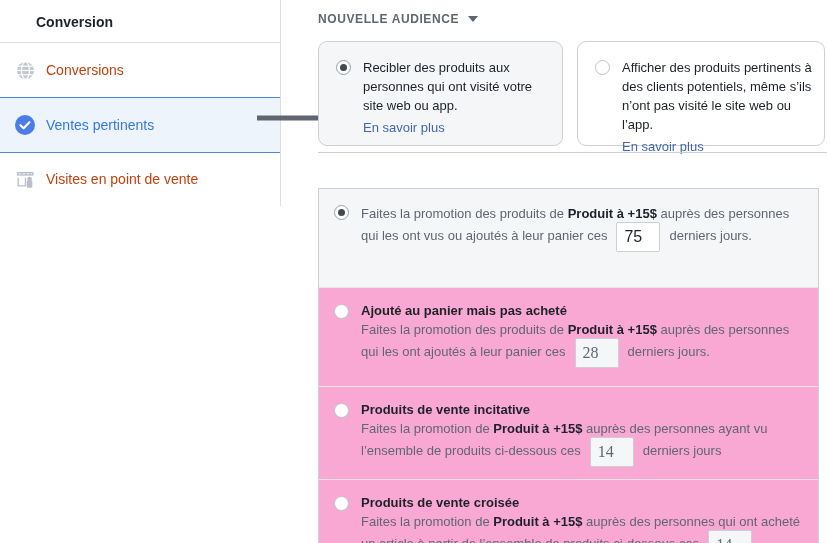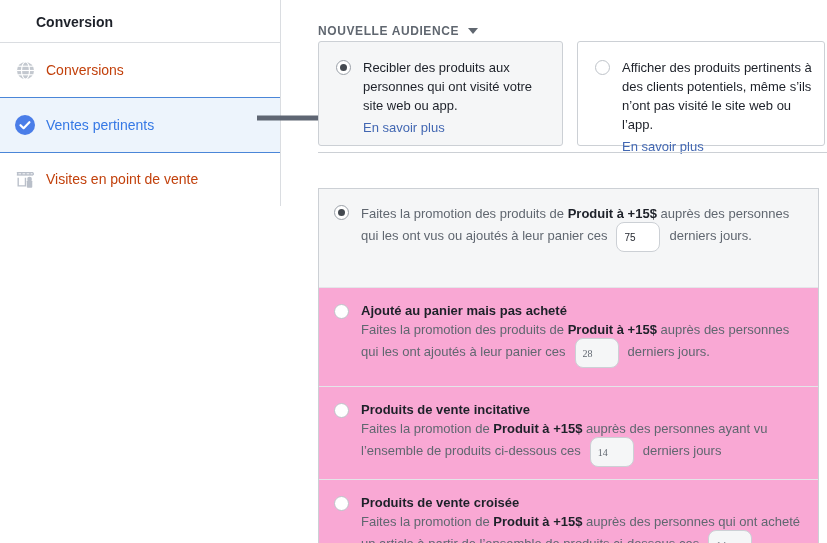--- a/index.html
+++ b/index.html
@@ -28,33 +28,33 @@
     height:56px; background:#edf4fc; color:#3578e5;
     border-top:1px solid #4a86d8; border-bottom:1px solid #4a86d8;
   }
   .side-item.last { height:52px; }
 
   
   .annot-arrow { position:absolute; left:257px; top:109px; width:90px; height:18px; }
 
   
   .audience-header {
-    position:absolute; left:318px; top:24px;
+    position:absolute; left:318px; top:12px;
     font-size:12px; font-weight:bold; letter-spacing:.6px; color:#606770;
     display:flex; align-items:center; cursor:pointer;
   }
   .caret-down {
     width:0; height:0; margin-left:9px;
     border-left:5px solid transparent; border-right:5px solid transparent;
     border-top:6px solid #606770;
   }
 
   .card {
     position:absolute; top:41px; height:105px;
-    border:1px solid #ccd0d5; border-radius:3px;
+    border:1px solid #ccd0d5; border-radius:9px;
     padding:16px 8px 16px 17px; display:flex; cursor:pointer;
   }
   .card-1 { left:318px; width:245px; background:#f5f6f7; }
   .card-2 { left:577px; width:248px; background:#fff; }
   .card-text { width:206px; line-height:19px; color:#1d2129; }
   .learn-link { color:#4267b2; margin-top:3px; display:inline-block; text-decoration:none; cursor:pointer; }
 
   .separator { position:absolute; left:318px; top:152px; width:509px; height:1px; background:#ccd0d5; }
 
   
@@ -81,22 +81,22 @@
   .opt-row.selected { background:#f5f6f7; }
   .opt-row.r1 { height:99px; }
   .opt-row.r2 { height:99px; }
   .opt-row.r3 { height:93px; }
   .opt-row.r4 { height:92px; border-bottom:none; }
   .opt-title { font-weight:bold; font-size:13px; color:#1d2129; line-height:17px; }
   .opt-desc { color:#606770; line-height:17px; margin-top:2px; max-width:462px; }
   .opt-desc b { color:#1d2129; }
   .days-input {
     display:inline-block; vertical-align:middle; width:44px; height:30px;
-    border:1px solid #ccd0d5; border-radius:8px; margin:0 9px;
-    font-family:inherit; font-size:10px; padding:0 7px; color:#1d2129; background:#fff;
+    border:1px solid #ccd0d5; border-radius:2px; margin:0 9px;
+    font-family:inherit; font-size:16px; padding:0 7px; color:#1d2129; background:#fff;
   }
   .days-input.disabled { background:#f5f6f7; color:#606770;font-family:Liberation Serif, serif; }
 </style>
 </head>
 <body>
 
 <div class="sidebar">
   <div class="sidebar-header">Conversion</div>
 
   <div class="side-item">

